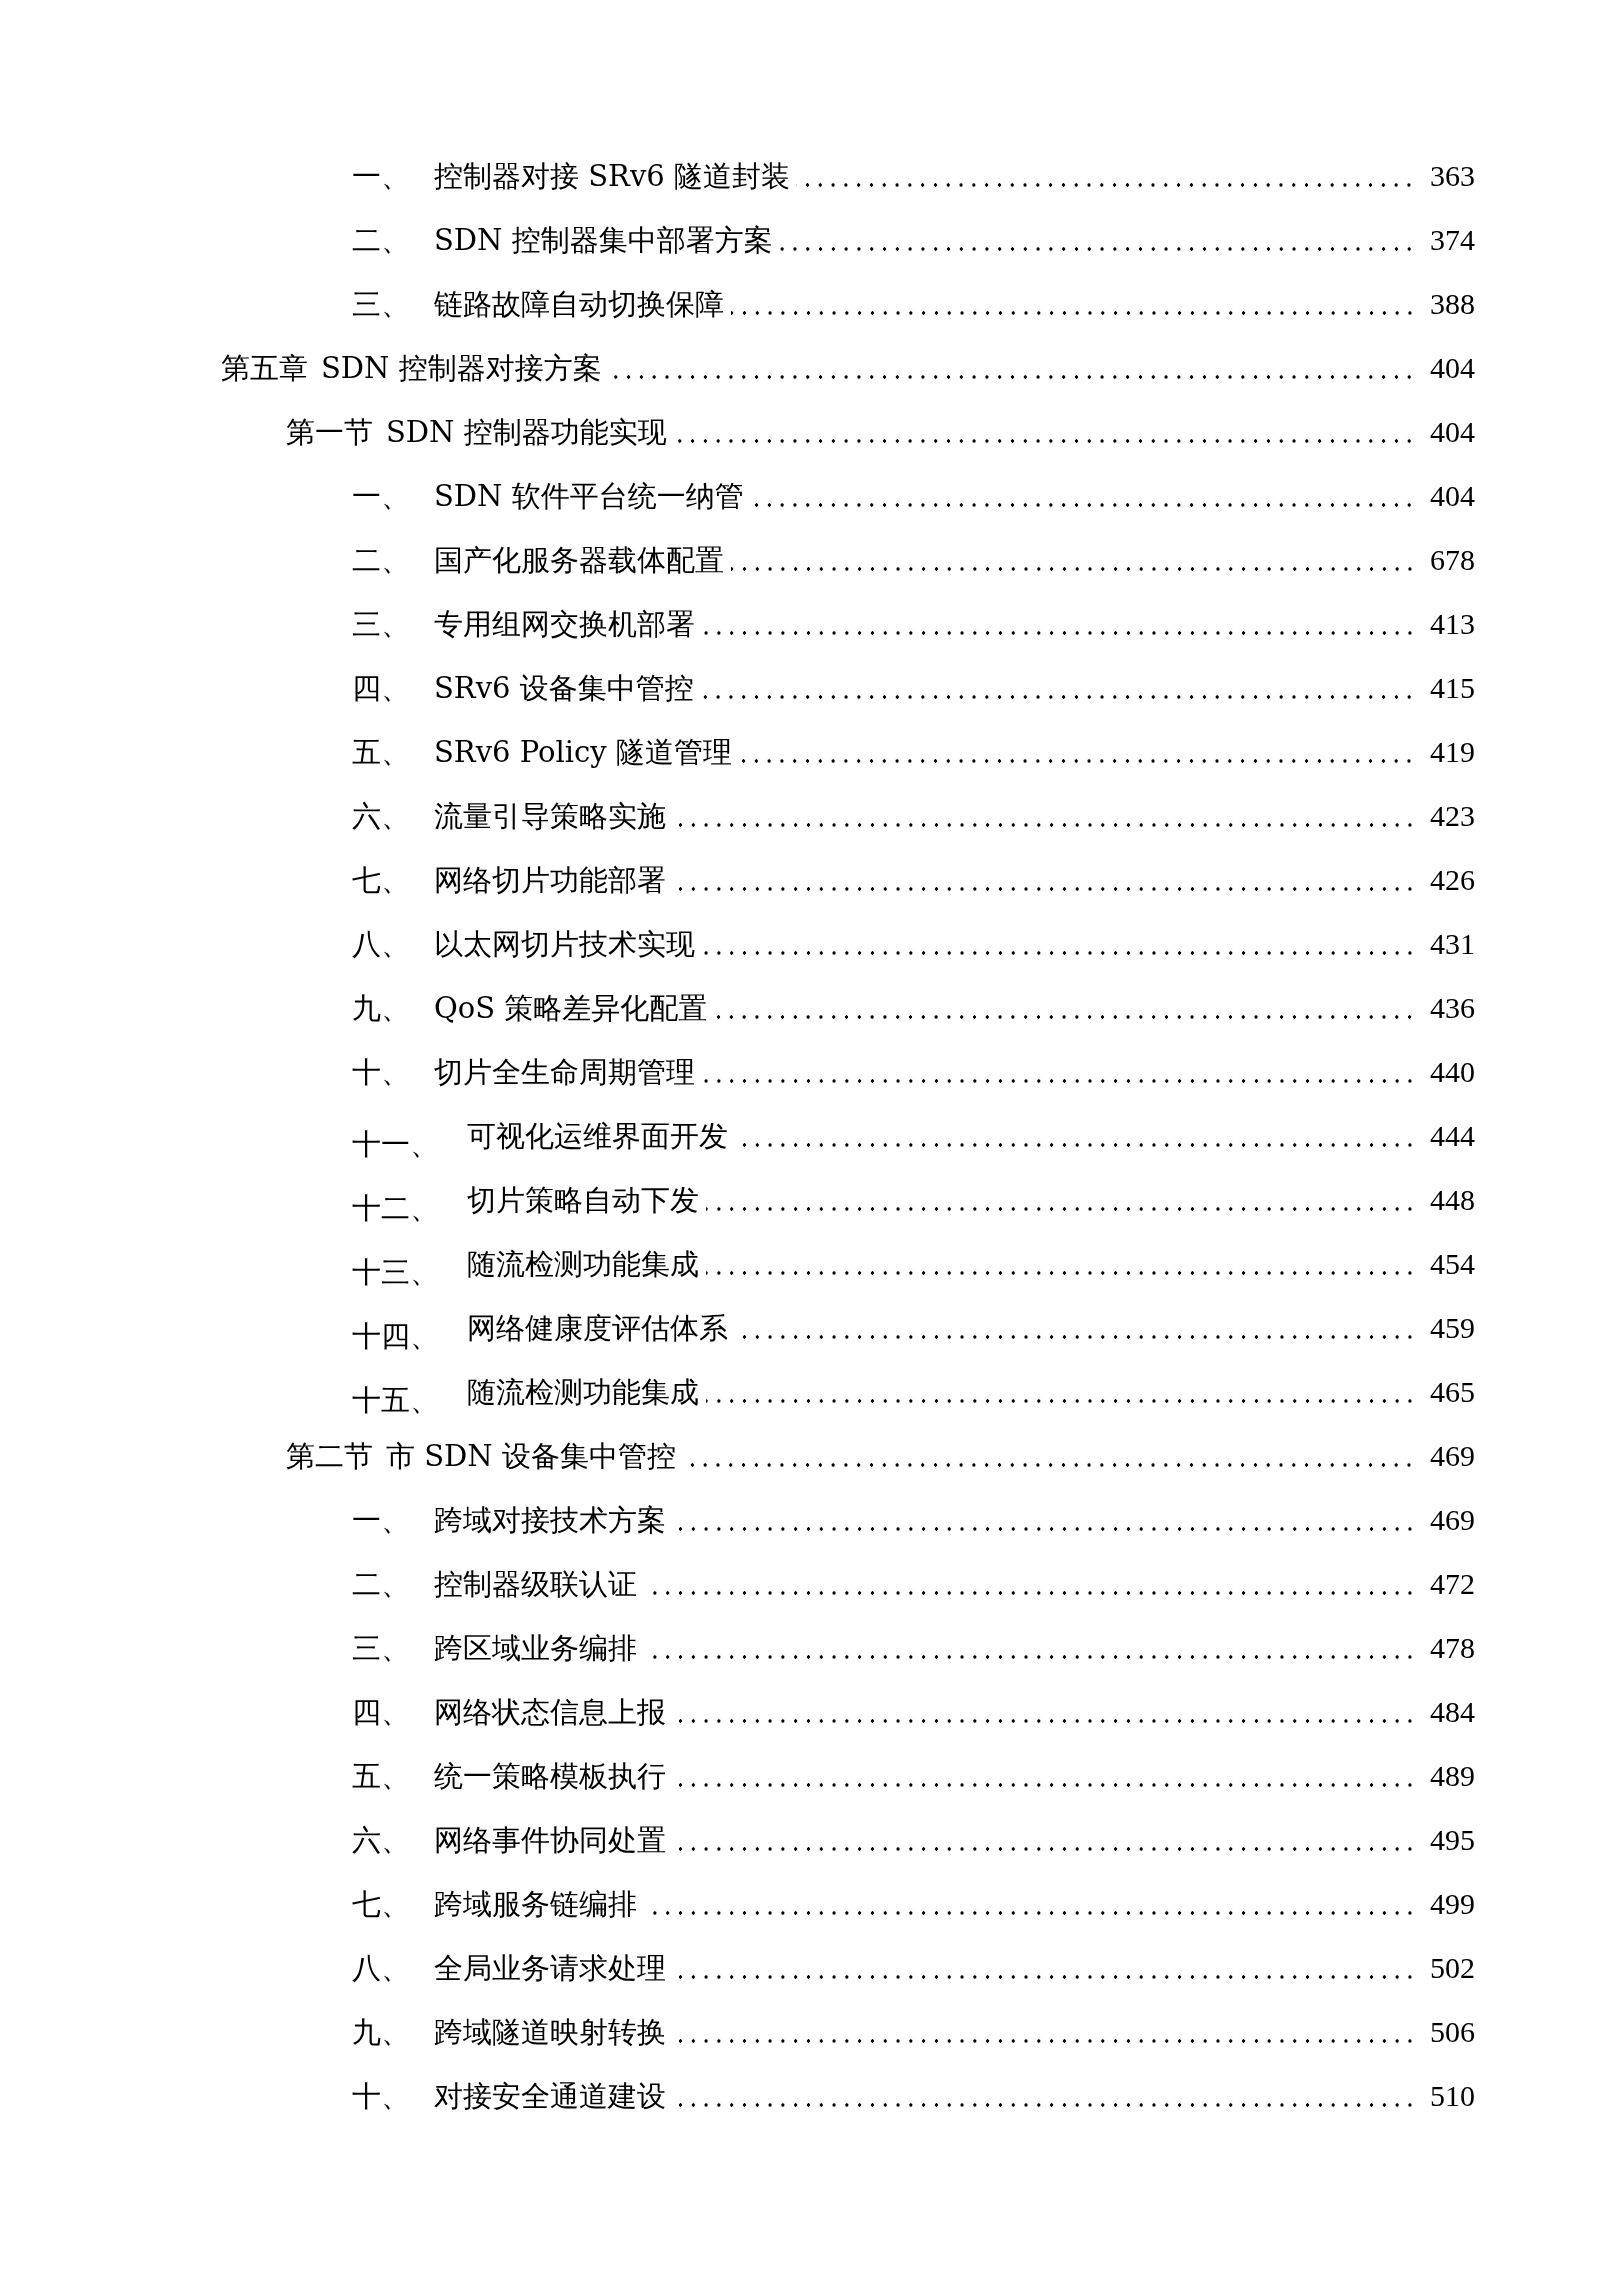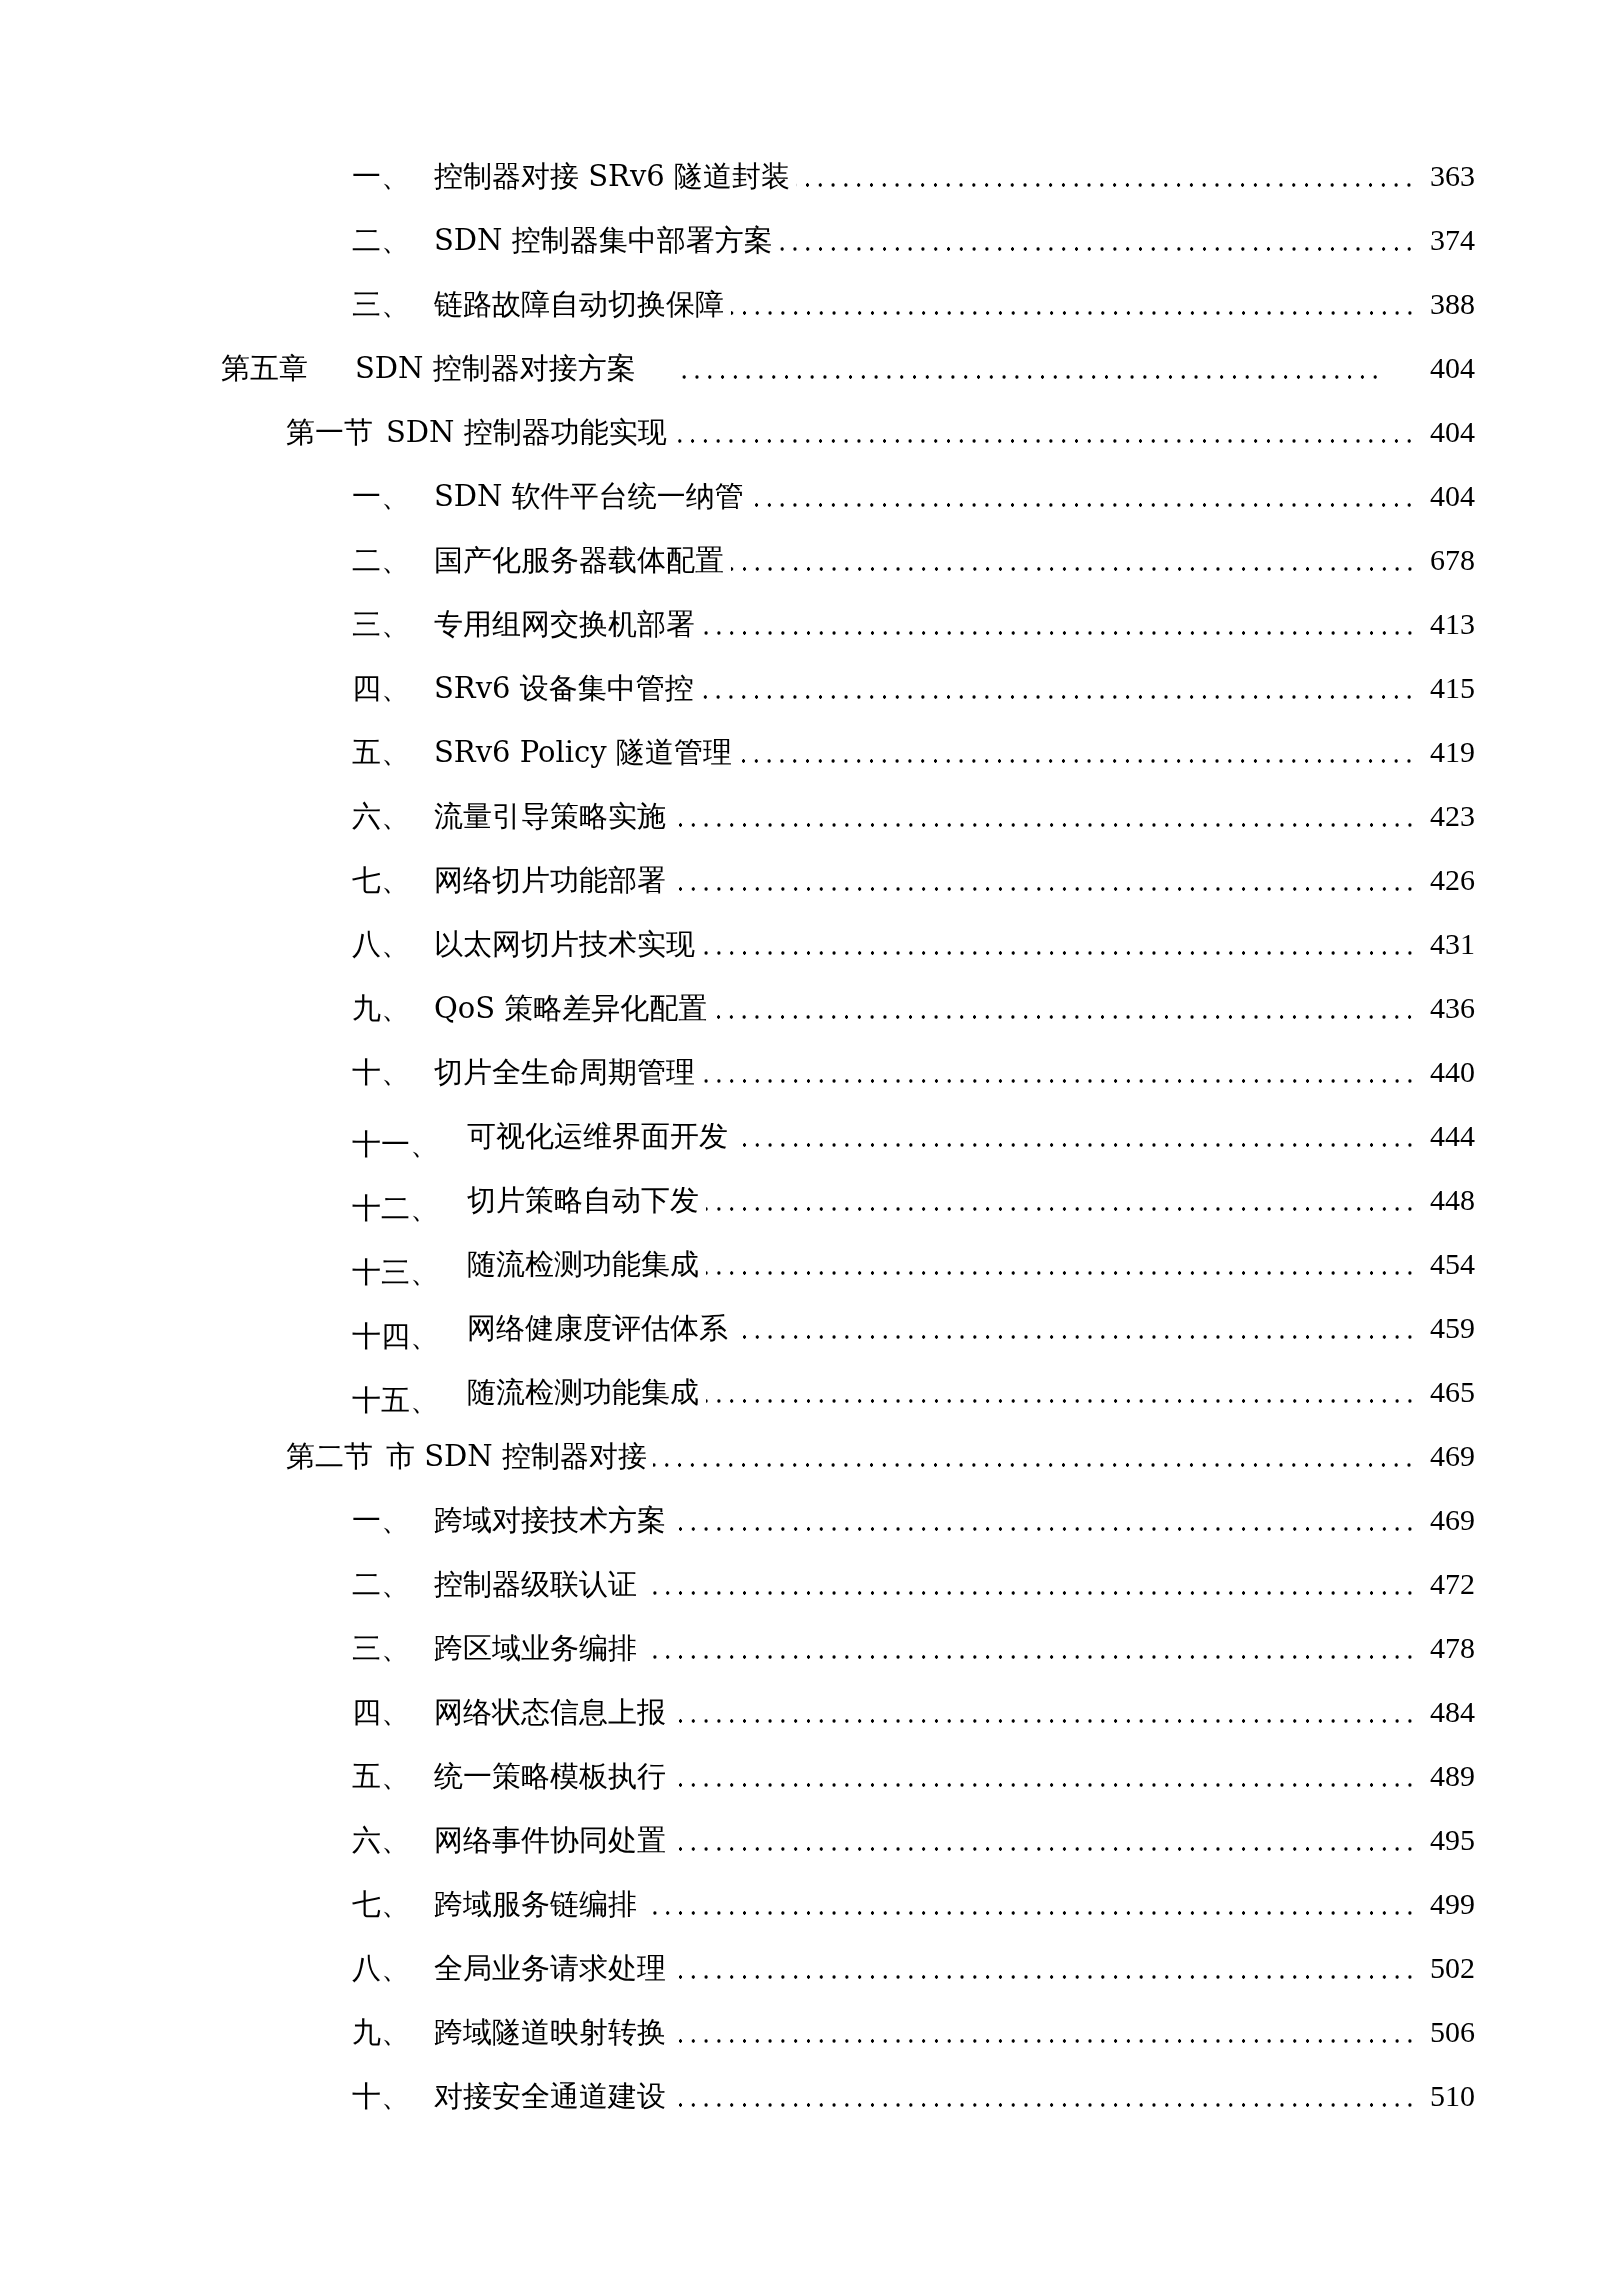--- a/index.html
+++ b/index.html
@@ -25,21 +25,21 @@
       position: relative;
       height: 64px;
       display: flex;
       align-items: center;
       box-sizing: border-box;
       padding-right: 148px;
       font-size: 29px;
       line-height: 1;
       white-space: nowrap;
     }
-    .toc-row.level-chapter { padding-left: 221px; gap: 34px; }
+    .toc-row.level-chapter { padding-left: 221px; }
     .toc-row.level-section { padding-left: 286px; }
     .toc-row.level-item { padding-left: 352px; }
     .num {
       display: inline-block;
       flex: 0 0 auto;
     }
     .level-item .num { width: 82px; }
     .level-item.wide .num { width: 115px; margin-top: 17px; }
     .level-chapter .num, .level-section .num { margin-right: 13px; }
     .title {
@@ -191,21 +191,21 @@
     <span class="page">459</span>
   </div>
   <div class="toc-row level-item wide">
     <span class="num">十五、</span>
     <span class="title">随流检测功能集成</span>
     <span class="leader"></span>
     <span class="page">465</span>
   </div>
   <div class="toc-row level-section">
     <span class="num">第二节</span>
-    <span class="title">市 SDN 控制器对接</span>
+    <span class="title">市 SDN 设备集中管控</span>
     <span class="leader"></span>
     <span class="page">469</span>
   </div>
   <div class="toc-row level-item">
     <span class="num">一、</span>
     <span class="title">跨域对接技术方案</span>
     <span class="leader"></span>
     <span class="page">469</span>
   </div>
   <div class="toc-row level-item">

